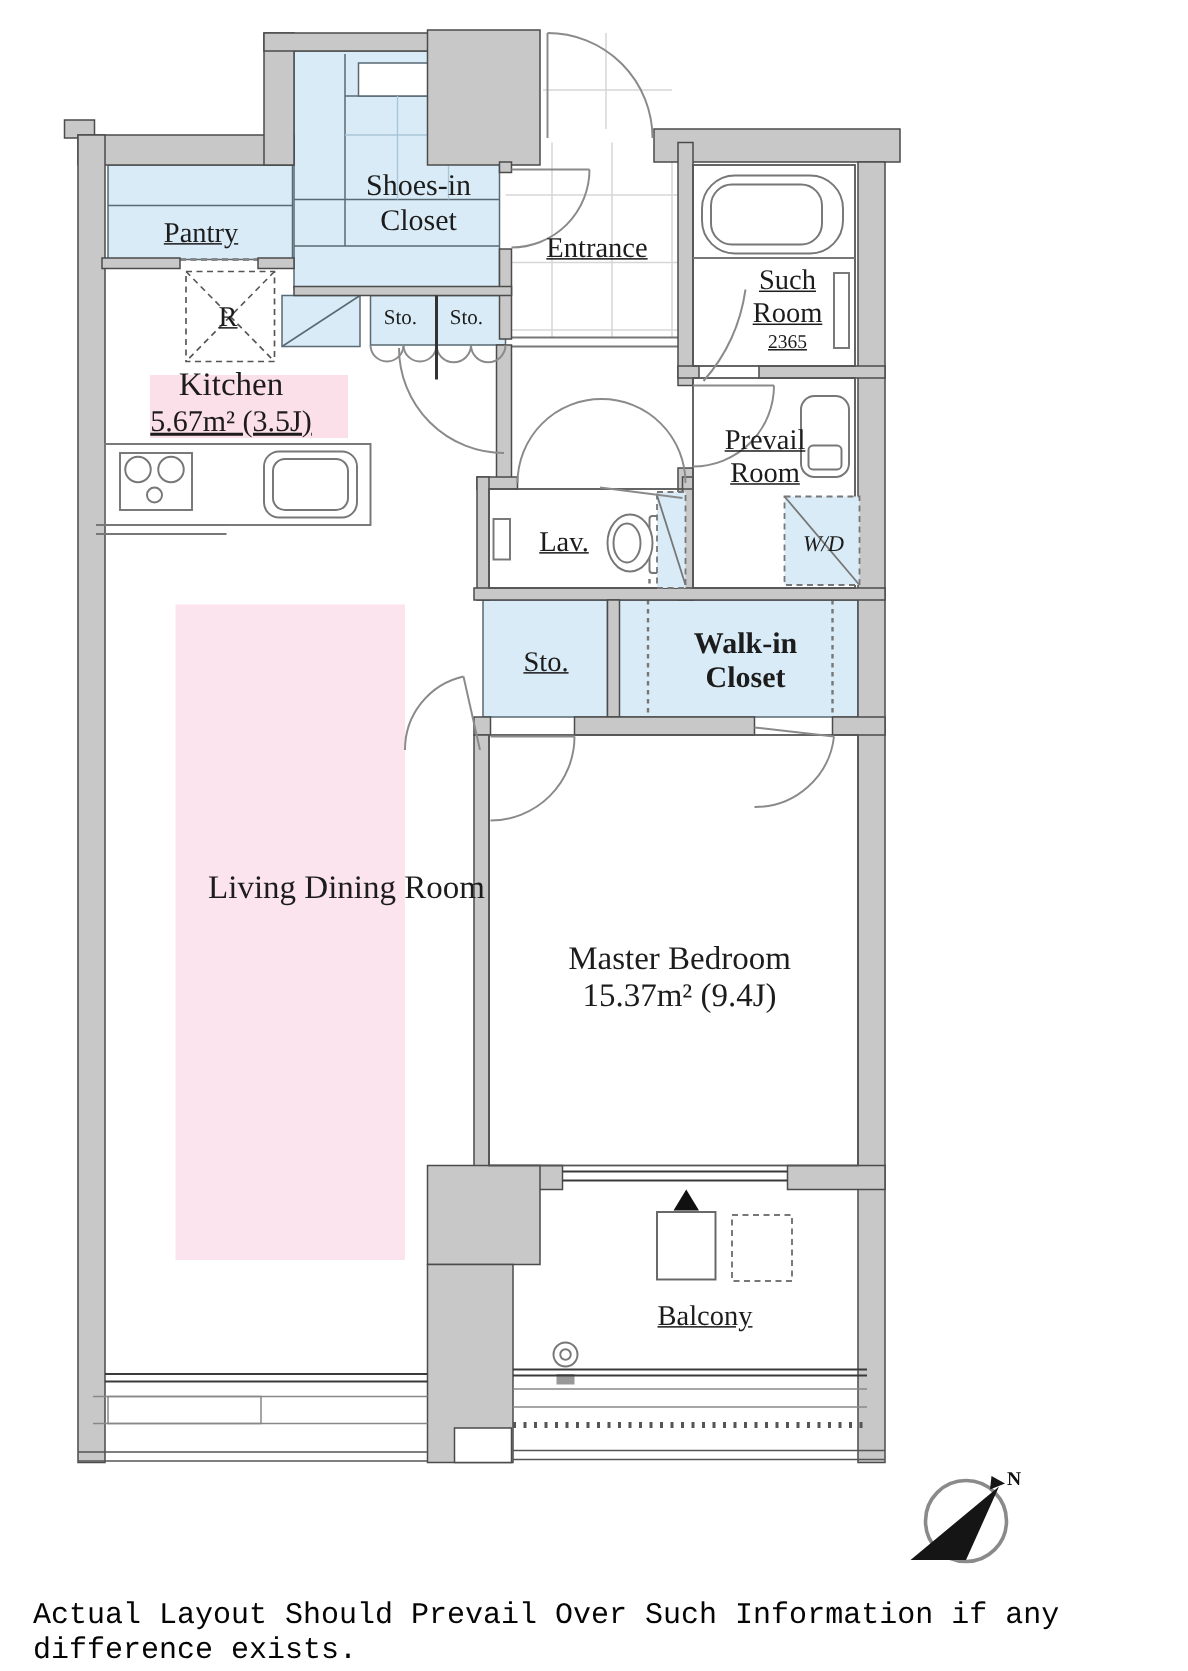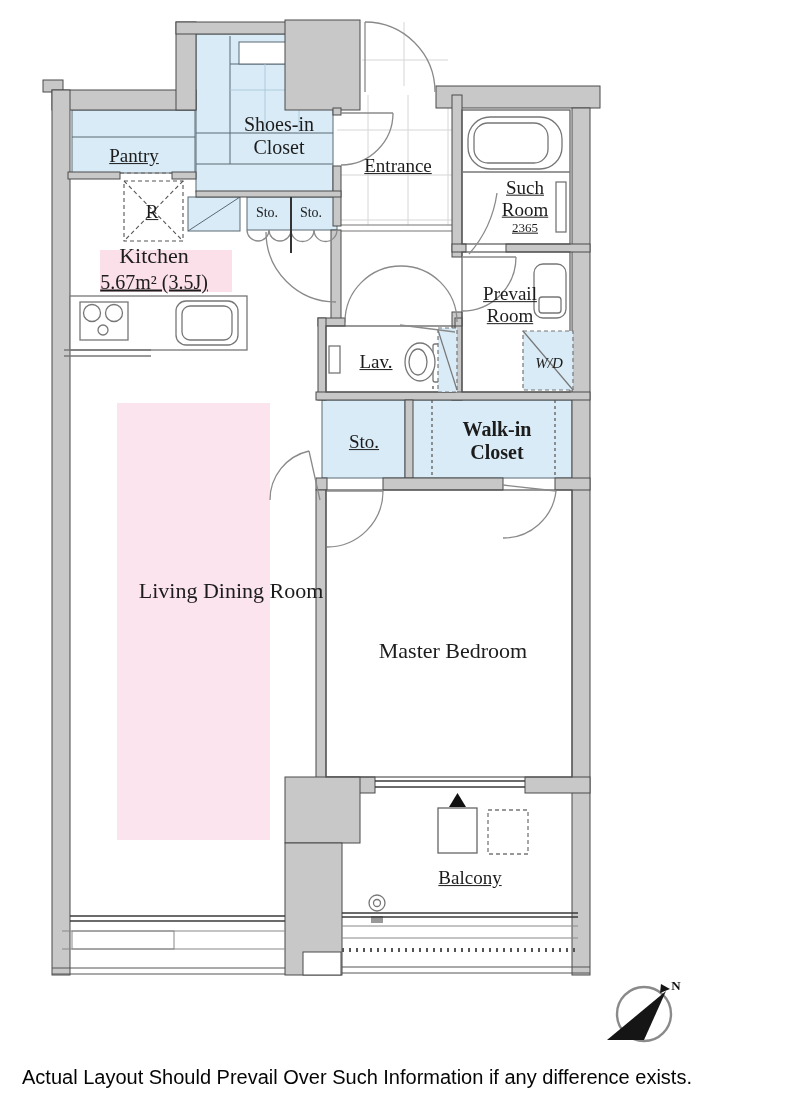--- a/index.html
+++ b/index.html
@@ -7,21 +7,21 @@
          font-family:"Liberation Serif","DejaVu Serif",serif;}
   #plan-svg{position:absolute;left:0;top:0;}
   .lbl{position:absolute;transform:translate(-50%,-50%);color:#1c1c1c;white-space:nowrap;
        text-align:center;line-height:1.15;}
   .s22{font-size:22px;}
   .s20{font-size:20px;}
   .s19{font-size:19px;text-decoration:underline;}
   .s15{font-size:15px;font-style:italic;}
   .s14{font-size:14px;}
   .s13{font-size:13px;}
-  .disclaimer{position:absolute;left:22px;top:1066px;font-family:Liberation Sans, sans-serif;
+  .disclaimer{position:absolute;left:22px;top:1066px;font-family:Liberation Mono, monospace;
        font-size:20px;color:#050505;letter-spacing:0px;}
   .nmark{position:absolute;transform:translate(-50%,-50%);font-family:"Liberation Serif",serif;
        font-weight:bold;font-size:13px;color:#111;}
 </style>
 </head>
 <body>
 
 <div id="stage">
 
 <svg id="plan-svg" width="792" height="1114" viewBox="0 0 792 1114">
@@ -274,20 +274,21 @@
   <div>Walk-in</div>
   <div>Closet</div>
 </div>
 
 <div class="lbl s22" style="left:193px;top:591px;margin-left:38px;">
   <div>Living Dining Room</div>
 </div>
 
 <div class="lbl s22" style="left:453px;top:639px;margin-top:12px;">
   <div>Master Bedroom</div>
+  <div>15.37m²  (9.4J)</div>
 </div>
 
 <div class="lbl s19" style="left:470px;top:878px;">Balcony</div>
 
 <div class="lbl s19" style="left:152px;top:212px;">R</div>
 
 <div class="nmark" style="left:676px;top:986px;">N</div>
 
 <div class="disclaimer">Actual Layout Should Prevail Over Such Information if any difference exists.</div>
 

